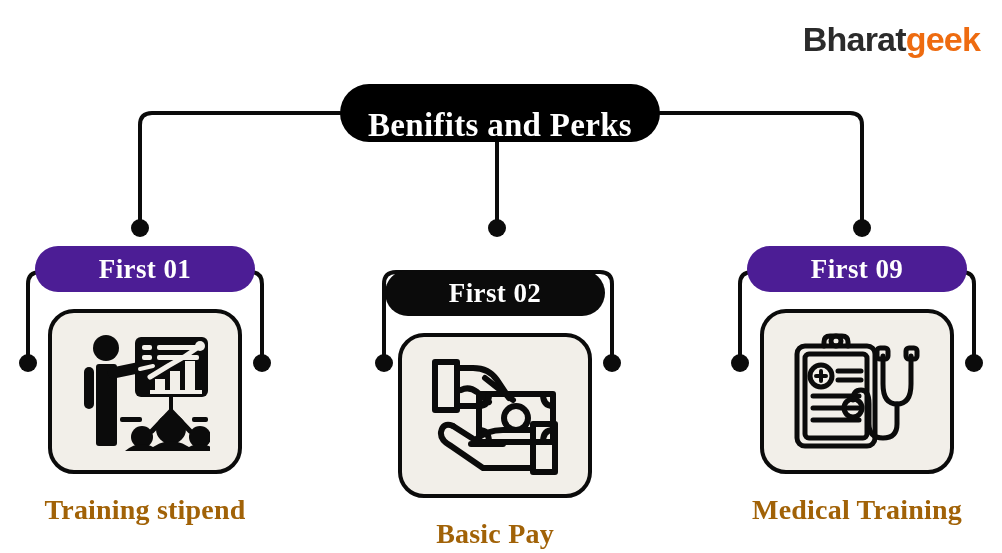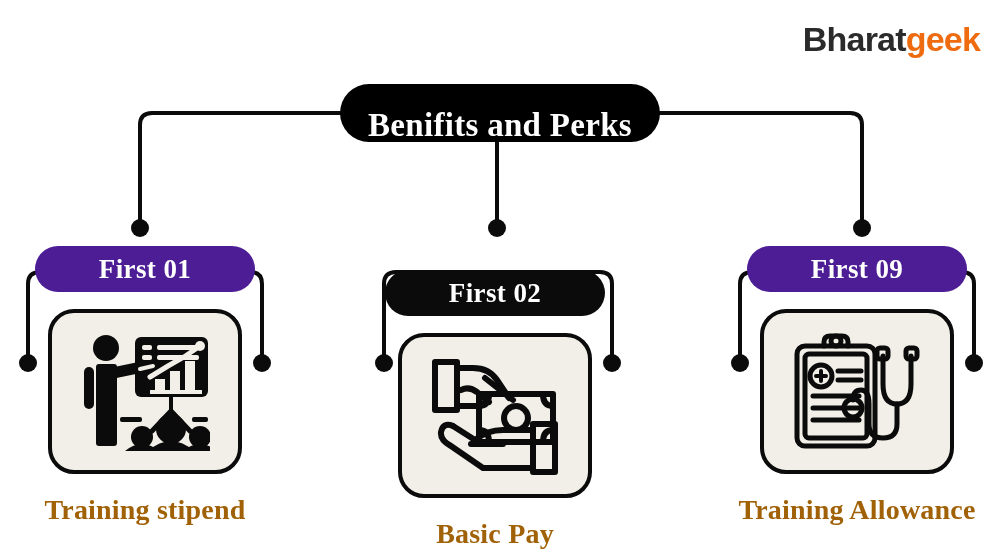--- a/index.html
+++ b/index.html
@@ -281,16 +281,16 @@
 
             <path d="M92 24 V52 Q92 72 106 72 Q120 72 120 52 V24"></path>
             <rect x="86" y="16" width="11" height="11" rx="3"></rect>
             <rect x="115" y="16" width="11" height="11" rx="3"></rect>
             <path d="M106 72 V92 Q106 106 92 106 Q78 106 78 92 V72 Q78 58 70 58 Q62 58 62 68"></path>
             <circle cx="62" cy="76" r="9"></circle>
           </g>
         </svg>
       </span>
     </div>
-    <div class="caption">Training Allowance</div>
+    <div class="caption">Medical Training</div>
   </div>
 
 </div>
 
 </body></html>

